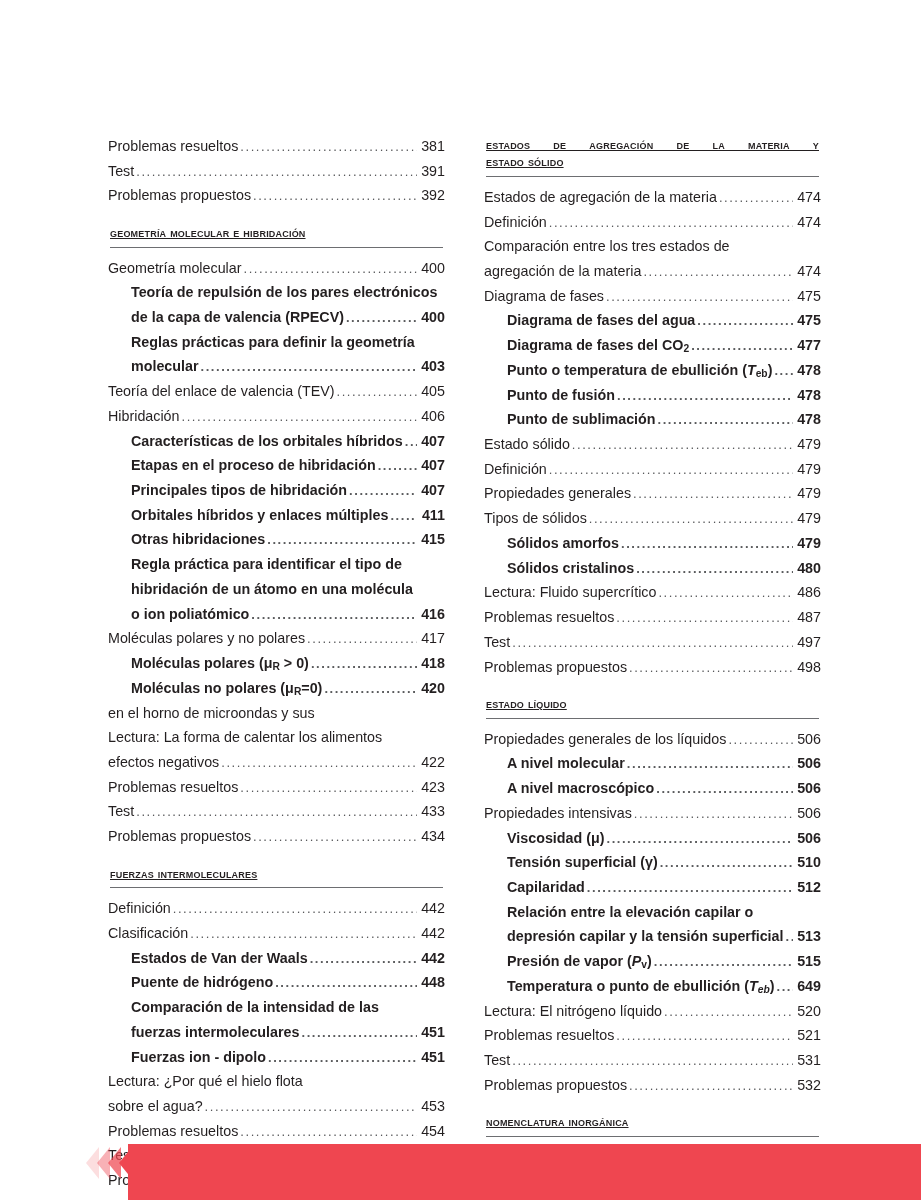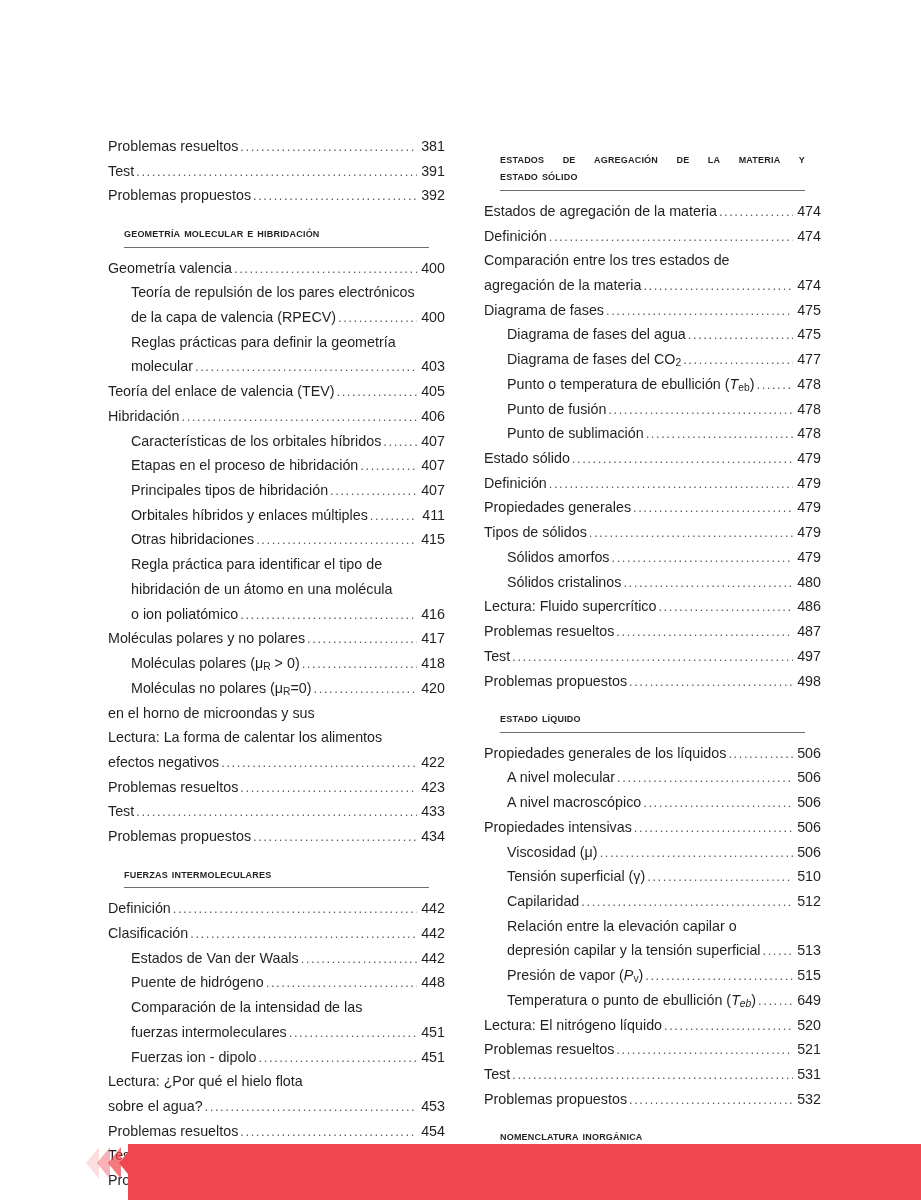--- a/index.html
+++ b/index.html
@@ -32,31 +32,32 @@
     display: flex;
     gap: 39px;
   }
 
   .column {
     width: 337px;
   }
 
   
   .sec-head {
-    margin: 16px;
+    margin: 2px;
     padding: 0 0 5px 0;
     border-bottom: 1.6px solid #6d6e71;
     margin-bottom: 8px;
     font-size: 13.2px;
     font-weight: bold;
     letter-spacing: 0.015em;
     line-height: 1.32;
     color: #231f20;
     font-variant: small-caps;
     text-transform: lowercase;
+    text-decoration: underline;
   }
   .sec-head.justify {
     text-align: justify;
     text-align-last: justify;
   }
   .sec-head.justify > .lastline {
     display: block;
     text-align: left;
     text-align-last: left;
   }
@@ -66,21 +67,21 @@
 
   
   .entry {
     display: flex;
     align-items: baseline;
     font-size: 14.3px;
     line-height: 1.73;
     color: #231f20;
     white-space: nowrap;
   }
-  .entry.sub { padding-left: 23px; }
+  .entry.sub { padding-left: 23px; font-weight: bold; }
 
   .entry .txt { flex: 0 0 auto; }
   .entry .lead {
     flex: 1 1 auto;
     overflow: hidden;
     white-space: nowrap;
     margin: 0 1px 0 2px;
     color: #58595b;
     font-size: 13px;
     letter-spacing: 1.55px;
@@ -156,21 +157,21 @@
           <div class="entry">
             <span class="txt">Problemas propuestos</span>
             <span class="lead"></span>
             <span class="pg">392</span>
           </div>
         </div>
       <div id="left-sections">
           <div class="sec-block">
             <div class="sec-head"><span>Geometría molecular e hibridación</span></div>
             <div class="entry">
-              <span class="txt">Geometría valencia</span>
+              <span class="txt">Geometría molecular</span>
               <span class="lead"></span>
               <span class="pg">400</span>
             </div>
             <div class="entry sub cont">
               <span class="txt">Teoría de repulsión de los pares electrónicos</span>
             </div>
             <div class="entry sub">
               <span class="txt">de la capa de valencia (RPECV)</span>
               <span class="lead"></span>
               <span class="pg">400</span>

